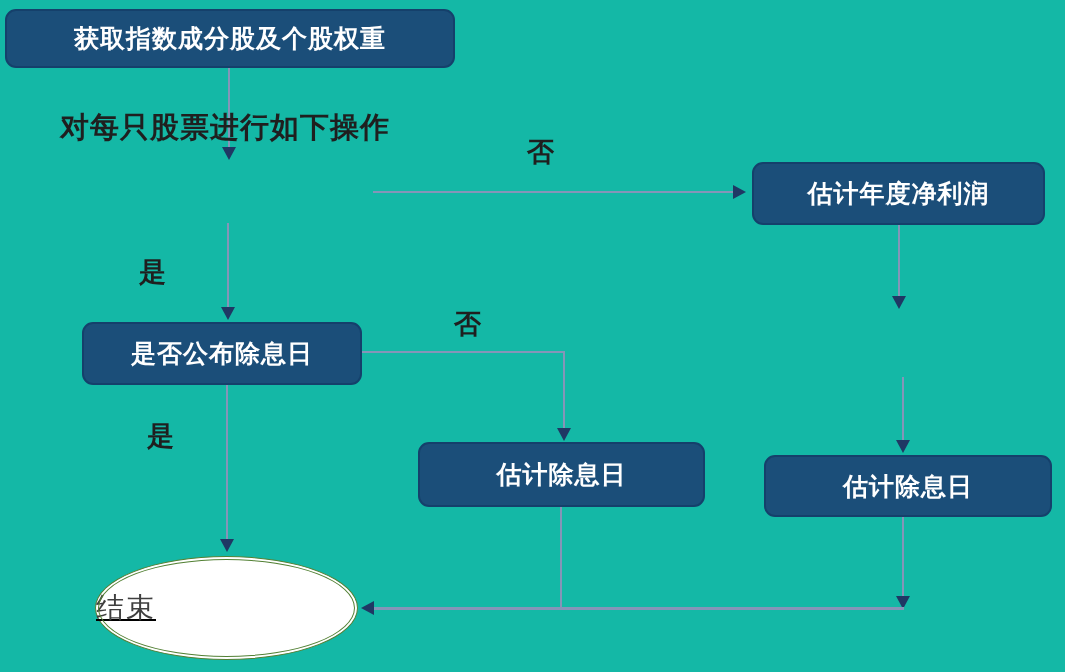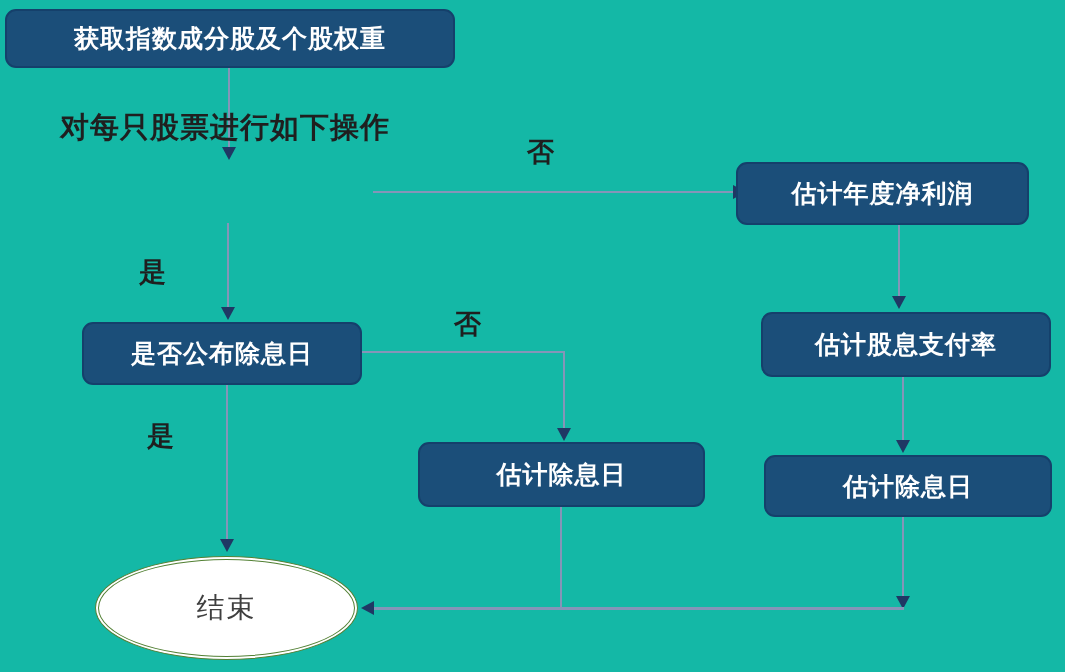--- a/index.html
+++ b/index.html
@@ -45,21 +45,21 @@
   .ah-down{border-left:7px solid transparent;border-right:7px solid transparent;border-top:13px solid #1F3864;}
   .ah-right{border-top:7px solid transparent;border-bottom:7px solid transparent;border-left:13px solid #1F3864;}
   .ah-left{border-top:7px solid transparent;border-bottom:7px solid transparent;border-right:13px solid #1F3864;}
   .terminator{
     position:absolute;
     left:95px;top:556px;width:263px;height:104px;
     border:1.5px solid #538135;
     border-radius:50%;
     background:#ffffff;
     box-sizing:border-box;
-    display:flex;align-items:center;justify-content:center;
+    display:flex;align-items:center;justify-content:flex-start;text-decoration:underline;
   }
   .terminator::after{
     content:"";
     position:absolute;inset:2px;
     border:1.3px solid #538135;
     border-radius:50%;
   }
   .terminator .end-label{
     color:#3F3F3F;
     font-size:28px;
@@ -98,25 +98,24 @@
 
   <div class="line" style="left:902px;top:517px;width:2px;height:80px;"></div>
   <div class="ah ah-down" style="left:896px;top:596px;"></div>
 
   <div class="line" style="left:374px;top:607px;width:530px;height:3px;"></div>
   <div class="ah ah-left" style="left:361px;top:601px;"></div>
 
   <div class="node" style="left:5px;top:9px;width:450px;height:59px;">获取指数成分股及个股权重</div>
 
 
-  <div class="node" style="left:736px;top:162px;width:293px;height:63px;">估计年度净利润</div>
+  <div class="node" style="left:752px;top:162px;width:293px;height:63px;">估计年度净利润</div>
 
   <div class="node" style="left:82px;top:322px;width:280px;height:63px;">是否公布除息日</div>
 
-  <div class="node" style="left:761px;top:312px;width:290px;height:65px;">估计股息支付率</div>
 
   <div class="node" style="left:418px;top:442px;width:287px;height:65px;">估计除息日</div>
 
   <div class="node" style="left:764px;top:455px;width:288px;height:62px;">估计除息日</div>
 
   <div class="note" style="left:60px;top:86px;width:320px;">对每只股票进行如下操作</div>
 
   <span class="edge-label" style="left:527px;top:134px;">否</span>
   <span class="edge-label" style="left:139px;top:254px;">是</span>
   <span class="edge-label" style="left:454px;top:306px;">否</span>

